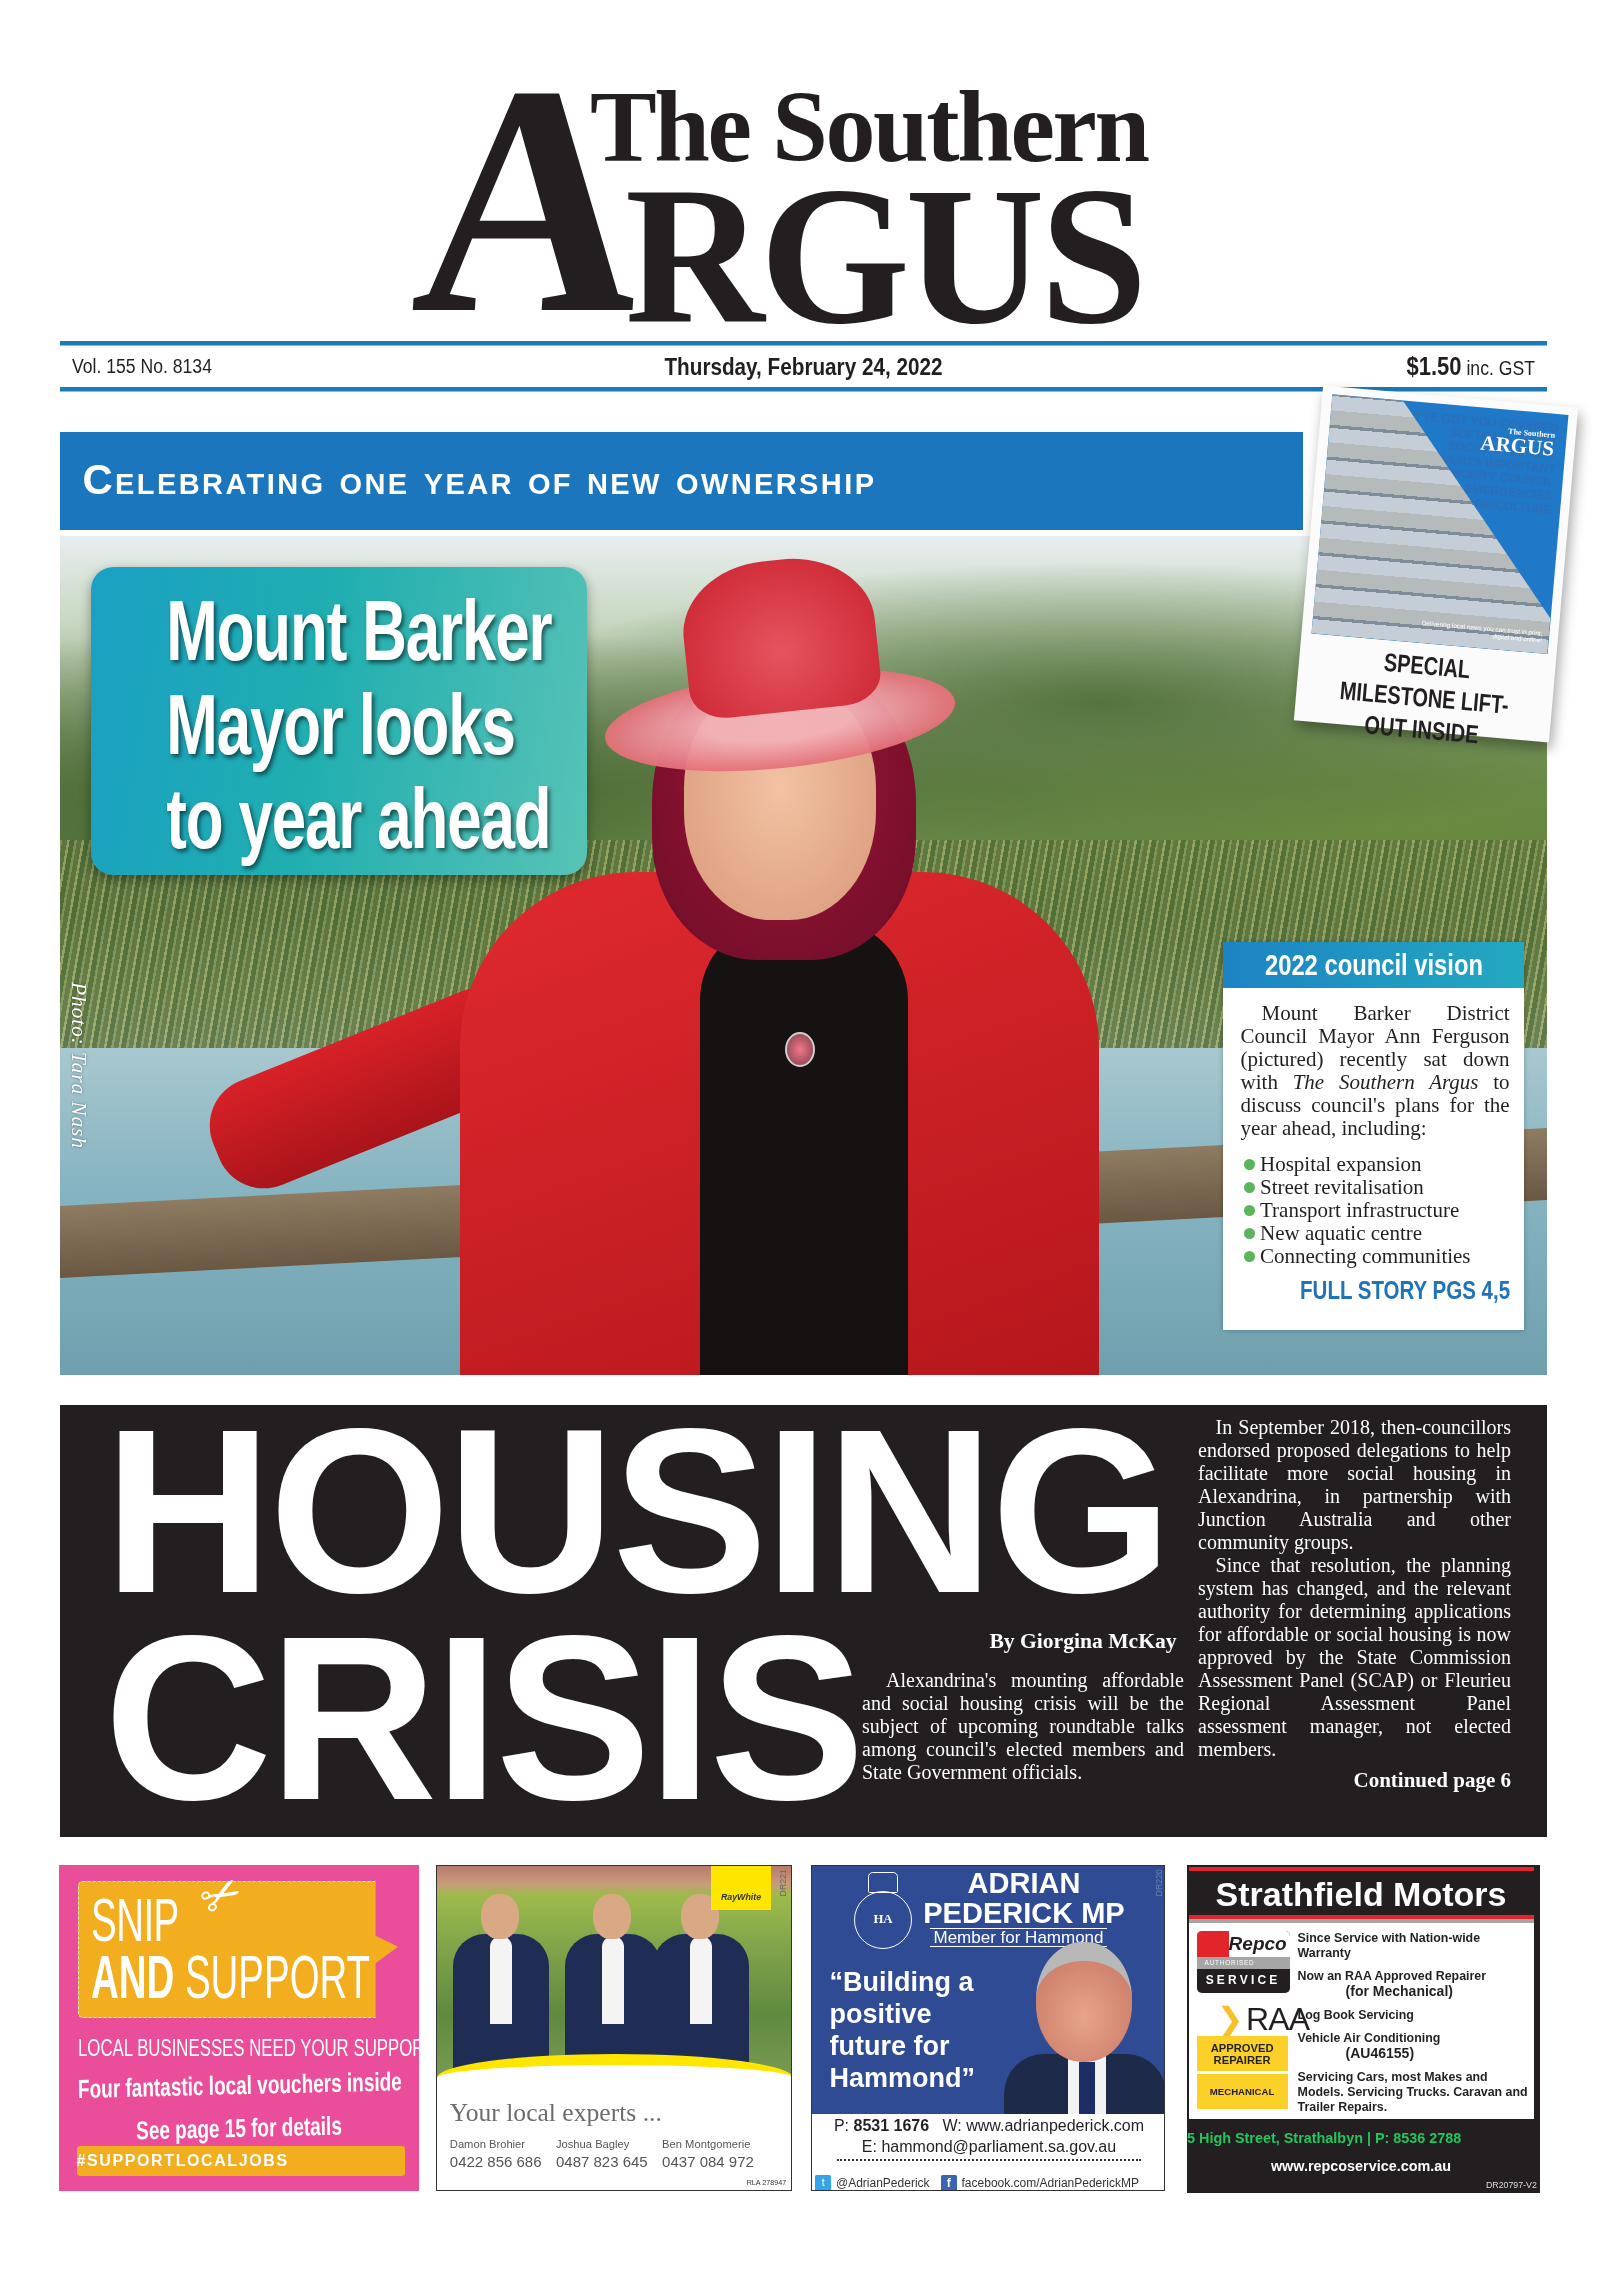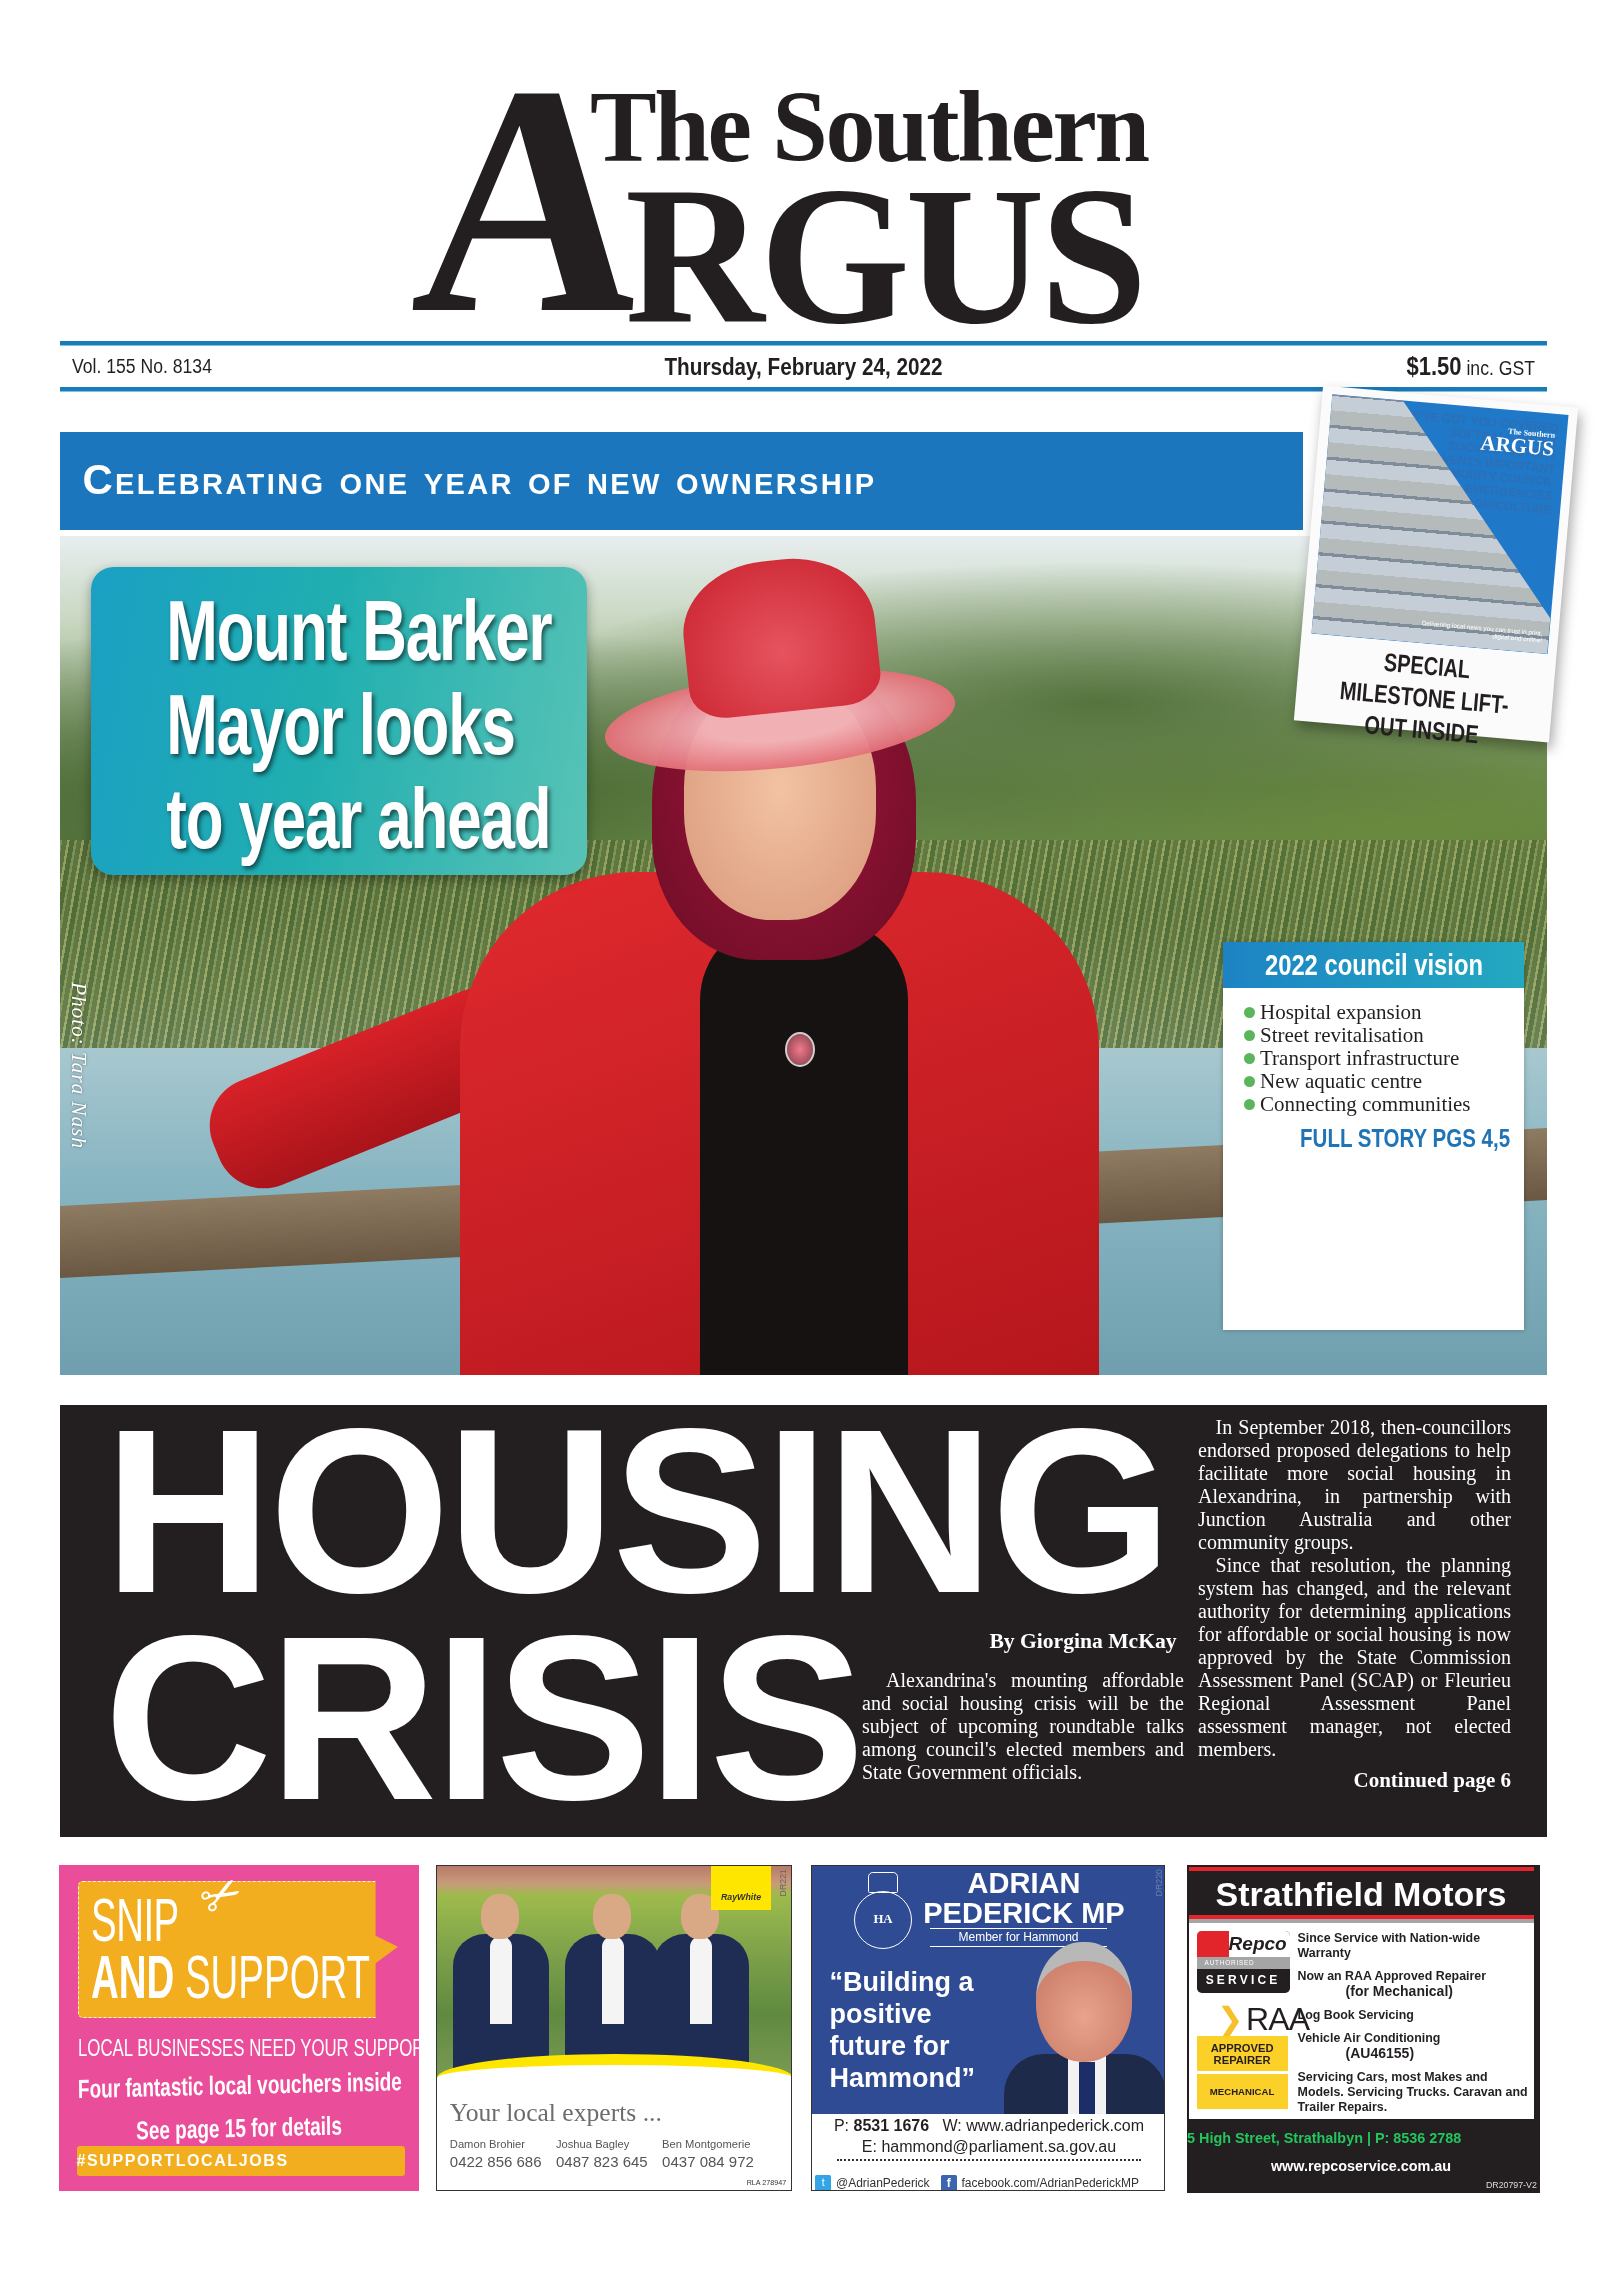--- a/index.html
+++ b/index.html
@@ -134,21 +134,21 @@
   .rw-rla { position: absolute; right: 4.8px; bottom: 3.2px; font-size: 7.2px; color: #333; }
   .rw-dr { position: absolute; right: 3.2px; top: 3.2px; writing-mode: vertical-rl; transform: rotate(180deg); font-size: 8.8px; color: #666; }
 
   .ad-mp { left: 811px; width: 354px; height: 326px; border: 1.6px solid #333; background: #fff; }
   .mp-top { position: absolute; left: 0; top: 0; width: 354px; height: 248px; background: #2f4b93; }
   .mp-crest { position: absolute; left: 42px; top: 6.4px; width: 59px; height: 76px; }
   .mp-crest .crown { position: absolute; left: 14.4px; top: 0; width: 30px; height: 21px; border: 1.6px solid #fff; border-radius: 4.8px 4.8px 1.6px 1.6px; }
   .mp-crest .seal { position: absolute; left: 0; top: 19px; width: 58px; height: 58px; border: 1.6px solid #fff; border-radius: 50%; color: #fff; font-family: "Liberation Serif", serif; font-weight: bold; font-size: 12.8px; line-height: 54px; text-align: center; }
   .mp-name { position: absolute; left: 104px; top: 1.6px; width: 216px; text-align: center; color: #fff; font-weight: bold; font-size: 29px; line-height: 30px; }
   .mp-member { position: absolute; left: 118px; top: 62px; width: 177px; height: 19px; border-top: 0.8px solid #fff; border-bottom: 0.8px solid #fff;
-    color: #fff; font-size: 12px; line-height: 17.6px; text-align: center; }
+    color: #fff; font-size: 17px; line-height: 17.6px; text-align: center; }
   .mp-quote { position: absolute; left: 17.6px; top: 100px; width: 160px; color: #fff; font-weight: bold; font-size: 27px; line-height: 32px; }
   .mp-photo { position: absolute; left: 176px; top: 76px; width: 178px; height: 172px; }
   .mp-photo .head { position: absolute; left: 48px; top: 0; width: 96px; height: 120px; border-radius: 48%; background: radial-gradient(ellipse at 50% 55%,#e8a48c,#c77763); border-top: 19px solid #b8b8b8; }
   .mp-photo .suit { position: absolute; left: 16px; top: 112px; width: 162px; height: 60px; background: #1e2a4a; border-radius: 40px 40px 0 0; }
   .mp-photo .collar { position: absolute; left: 80px; top: 112px; width: 38px; height: 60px; background: #f2f2f2; }
   .mp-photo .tie { position: absolute; left: 91px; top: 120px; width: 16px; height: 52px; background: #1d2e66; }
   .mp-contact { position: absolute; left: 0; top: 249px; width: 354px; text-align: center; font-size: 16px; line-height: 21px; color: #231f20; }
   .mp-contact b { font-weight: bold; }
   .mp-dots { margin: 1.6px auto 0; width: 304px; border-top: 2.4px dotted #333; }
   .mp-social { position: absolute; left: 3.2px; top: 309px; width: 352px; display: flex; align-items: center; font-size: 12px; gap: 4.8px; color: #333; white-space: nowrap; }
@@ -227,20 +227,23 @@
     <div class="words">WE'VE GOT YOU COVERED SOFTBALL SPORT SOCIALS HISTORY EVENTS IMPORTANT COMMUNITY COUNCIL UPDATES EMERGENCIES SCHOOL AGRICULTURE</div>
     <div class="collage"></div>
     <div class="mini-logo"><small>The Southern</small><span>ARGUS</span></div>
     <div class="tag">Delivering local news you can trust in print, digital and online!</div>
   </div>
   <div class="caption">SPECIAL MILESTONE LIFT-OUT INSIDE</div>
 </div>
 
 <div class="vision">
   <div class="vision-head"><span>2022 council vision</span></div>
+  <div class="vision-body">
+    <p><span>Mount Barker District Council Mayor Ann Ferguson (pictured) recently sat down with </span><i>The Southern Argus</i><span> to discuss council's plans for the year ahead, including:</span></p>
+  </div>
   <ul class="vision-list">
     <li><span class="dot"></span><span>Hospital expansion</span></li>
     <li><span class="dot"></span><span>Street revitalisation</span></li>
     <li><span class="dot"></span><span>Transport infrastructure</span></li>
     <li><span class="dot"></span><span>New aquatic centre</span></li>
     <li><span class="dot"></span><span>Connecting communities</span></li>
   </ul>
   <div class="vision-more"><span>FULL STORY PGS 4,5</span></div>
 </div>
 

